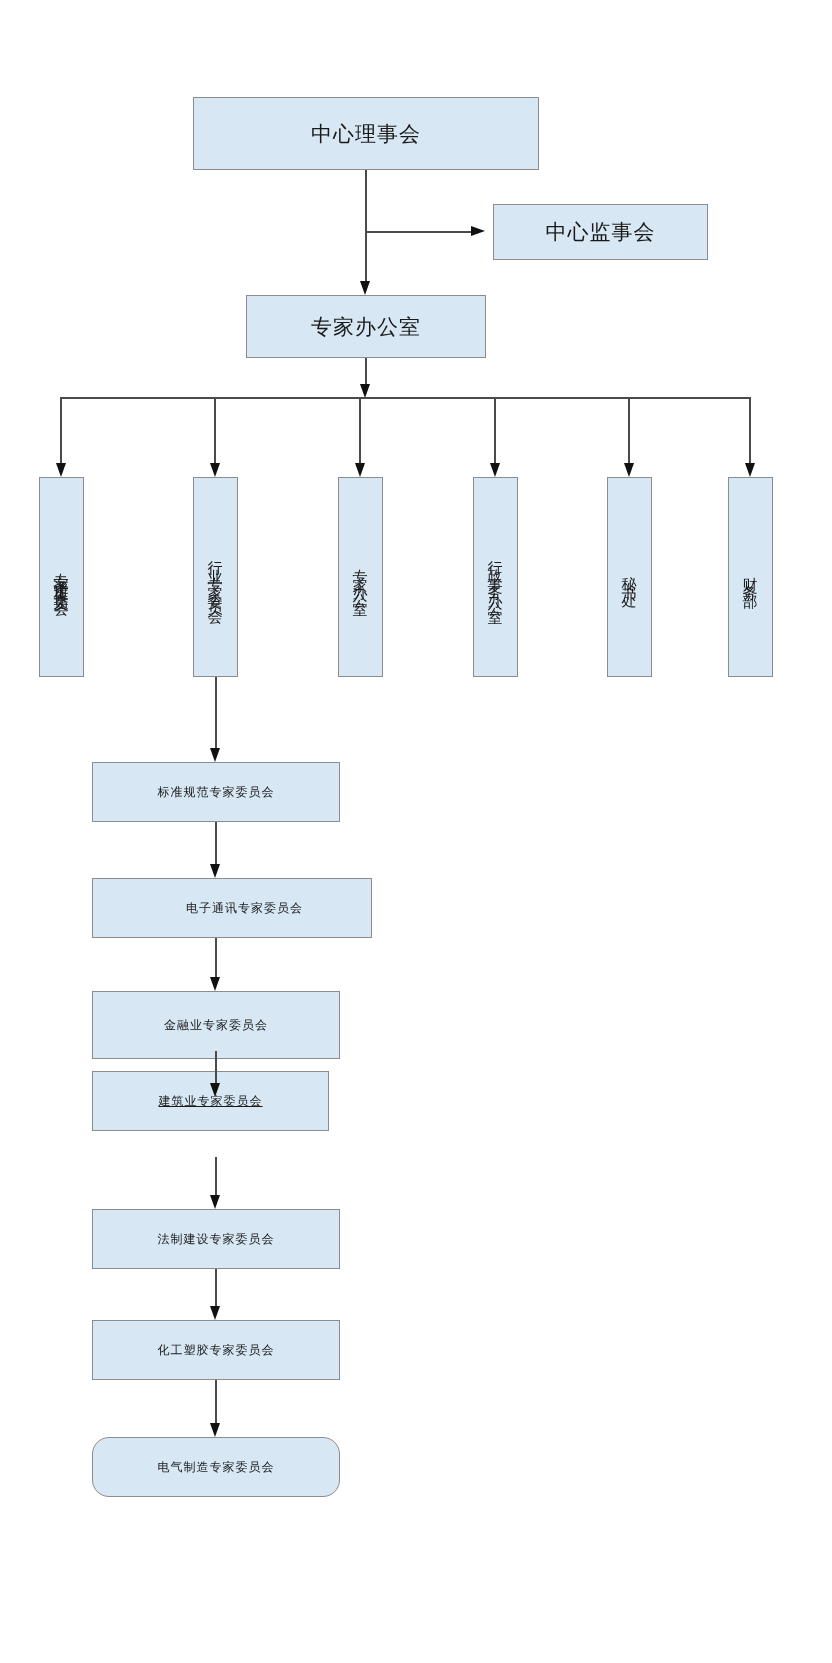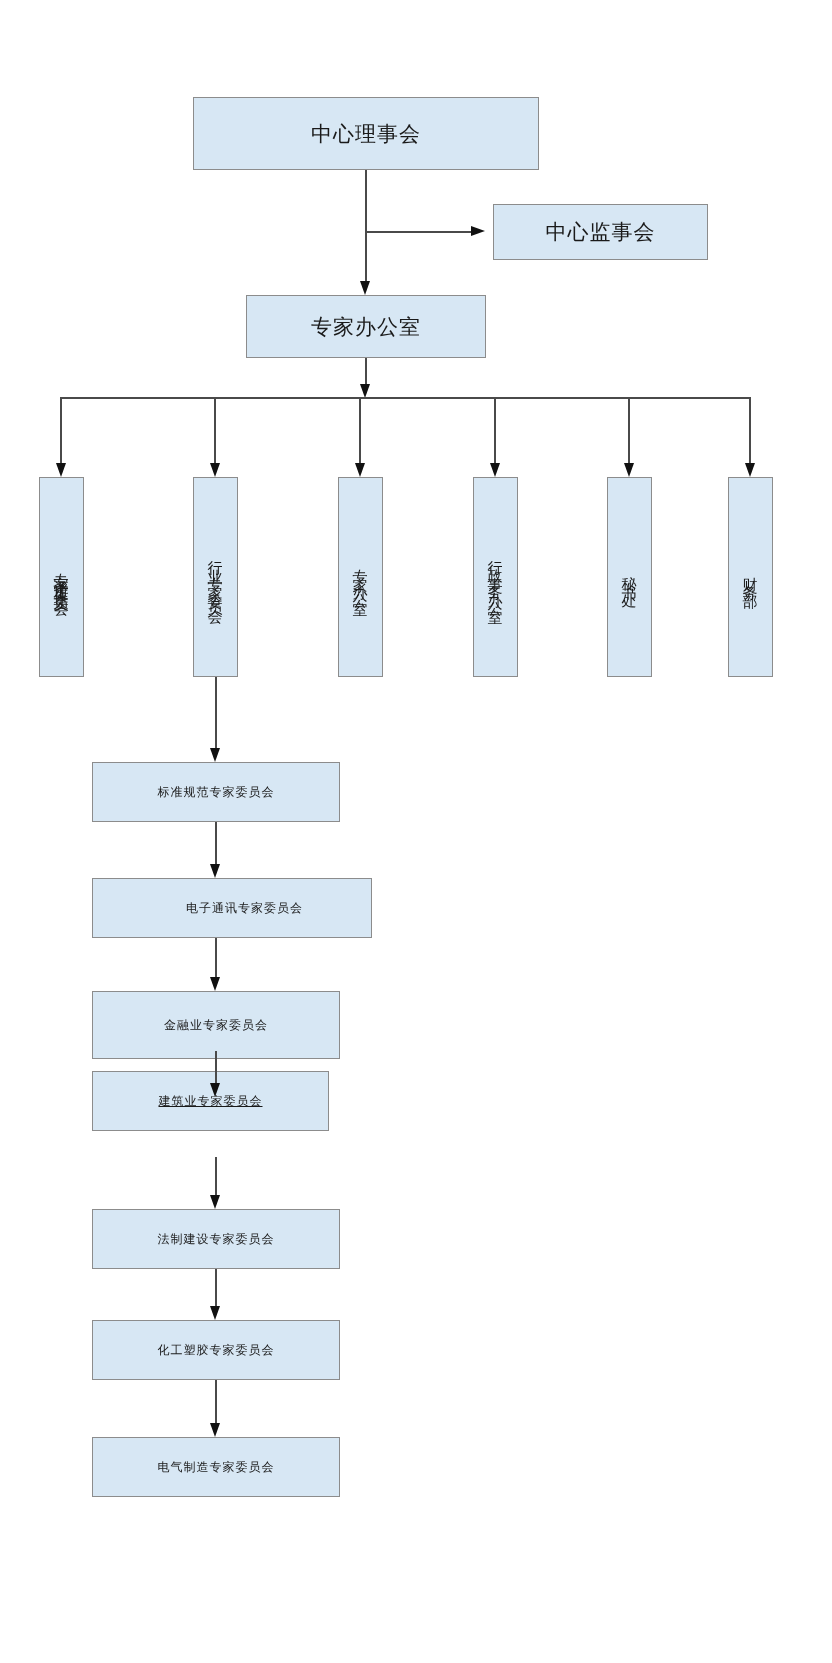--- a/index.html
+++ b/index.html
@@ -87,21 +87,21 @@
 
   <div class="vline" style="left:215px;top:677px;height:71px;"></div>
   <div class="ah-down" style="left:210px;top:748px;"></div>
 
   <div class="node cnode" style="left:92px;top:762px;width:248px;height:60px;">标准规范专家委员会</div>
   <div class="node cnode" style="left:92px;top:878px;width:280px;height:60px;padding-left:25px;">电子通讯专家委员会</div>
   <div class="node cnode" style="left:92px;top:991px;width:248px;height:68px;">金融业专家委员会</div>
   <div class="node cnode" style="left:92px;top:1071px;width:237px;height:60px;text-decoration:underline;">建筑业专家委员会</div>
   <div class="node cnode" style="left:92px;top:1209px;width:248px;height:60px;font-family:Liberation Mono, monospace;">法制建设专家委员会</div>
   <div class="node cnode" style="left:92px;top:1320px;width:248px;height:60px;">化工塑胶专家委员会</div>
-  <div class="node cnode" style="left:92px;top:1437px;width:248px;height:60px;">电气制造专家委员会</div>
+  <div class="node cnode" style="left:92px;top:1437px;width:248px;height:60px;border-radius:17px;">电气制造专家委员会</div>
 
   <div class="vline" style="left:215px;top:822px;height:42px;"></div>
   <div class="ah-down" style="left:210px;top:864px;"></div>
   <div class="vline" style="left:215px;top:938px;height:39px;"></div>
   <div class="ah-down" style="left:210px;top:977px;"></div>
   <div class="vline" style="left:215px;top:1051px;height:32px;"></div>
   <div class="ah-down" style="left:210px;top:1083px;"></div>
   <div class="vline" style="left:215px;top:1157px;height:38px;"></div>
   <div class="ah-down" style="left:210px;top:1195px;"></div>
   <div class="vline" style="left:215px;top:1269px;height:37px;"></div>

